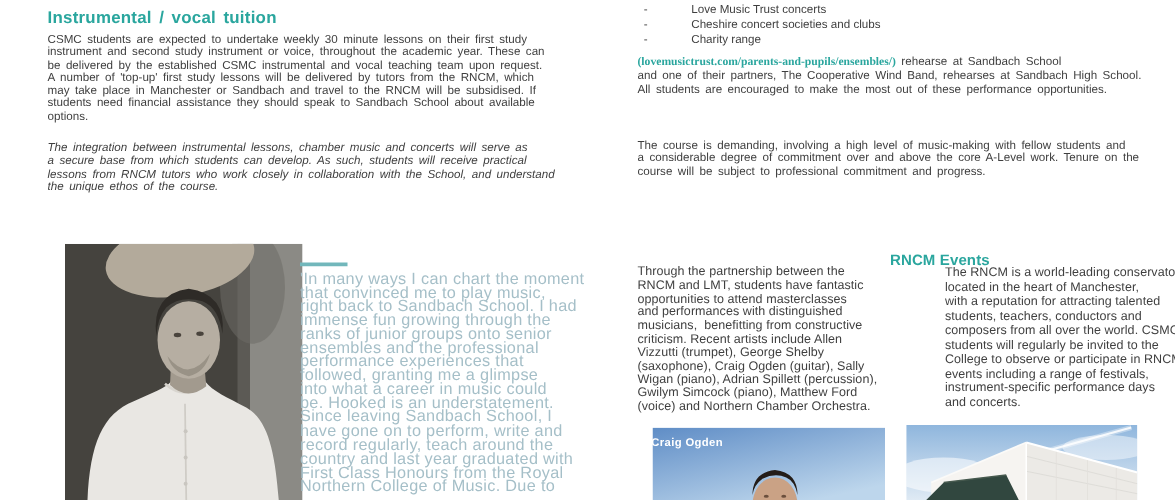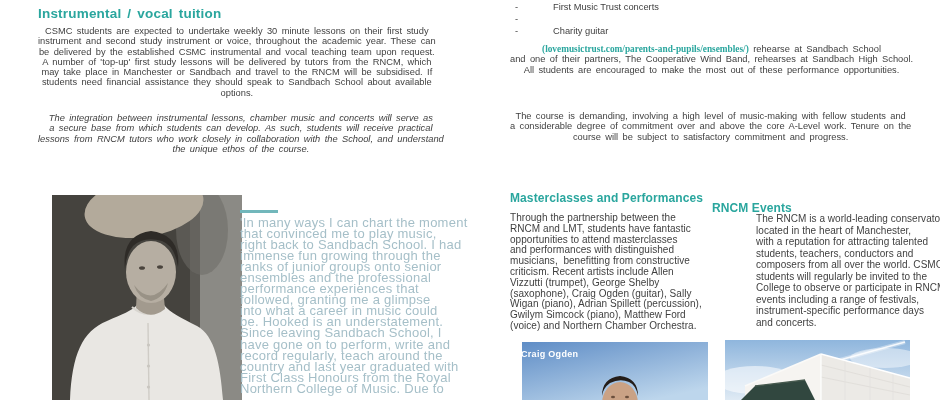--- a/index.html
+++ b/index.html
@@ -4,21 +4,21 @@
 <style>
   html,body{margin:0;padding:0;background:#ffffff;}
   #page{position:relative;width:940px;height:400px;background:#ffffff;overflow:hidden;
         font-family:"Liberation Sans",sans-serif;color:#3f3f3f;}
   .abs{position:absolute;}
   .pre{white-space:pre;}
   h2{margin:0;font-weight:bold;}
   .teal{color:#2aa69e;}
   .heading-lg{font-size:13.5px;letter-spacing:.2px;word-spacing:2px;}
   .heading-md{font-size:12px;letter-spacing:.1px;}
-  .body-sm{font-size:9.3px;line-height:10.3px;word-spacing:1.8px;text-align:center;}
+  .body-sm{font-size:9.3px;line-height:10.3px;word-spacing:1.8px;}
   .body-xs{font-size:10px;line-height:10.8px;letter-spacing:.05px;}
   .rncm-body{line-height:11.5px;}
   .quote-text{font-size:13px;line-height:11.05px;letter-spacing:.25px;color:#a5bfc8;}
   .bullet-row{display:flex;font-size:9.3px;line-height:12.2px;}
   .bullet-marker{width:38px;flex:0 0 38px;}
   .link{color:#2aa69e;font-weight:bold;font-family:Liberation Serif, serif;}
   .rule{background:#72b7bb;}
   .photo{overflow:hidden;padding-left:12px;}
   .photo svg{display:block;}
   .photo-label{position:absolute;left:11px;top:7px;color:#ffffff;font-weight:bold;
@@ -81,40 +81,40 @@
 Since leaving Sandbach School, I
 have gone on to perform, write and
 record regularly, teach around the
 country and last year graduated with
 First Class Honours from the Royal
 Northern College of Music. Due to</div>
 
   <div class="abs" style="left:515px;top:1px;width:400px;">
     <div class="bullet-row">
       <span class="bullet-marker">-</span>
-      <span>First Music Trust concerts</span>
+      <span>Love Music Trust concerts</span>
     </div>
     <div class="bullet-row">
       <span class="bullet-marker">-</span>
+      <span>Cheshire concert societies and clubs</span>
     </div>
     <div class="bullet-row">
       <span class="bullet-marker">-</span>
-      <span>Charity guitar</span>
+      <span>Charity range</span>
     </div>
   </div>
 
   <div class="abs pre body-sm" style="left:510px;top:44px;"><span class="link">(lovemusictrust.com/parents-and-pupils/ensembles/)</span><span> rehearse at Sandbach School
 and one of their partners, The Cooperative Wind Band, rehearses at Sandbach High School.
 All students are encouraged to make the most out of these performance opportunities.</span></div>
 
   <div class="abs pre body-sm" style="left:510px;top:111px;">The course is demanding, involving a high level of music-making with fellow students and
 a considerable degree of commitment over and above the core A-Level work. Tenure on the
-course will be subject to satisfactory commitment and progress.</div>
+course will be subject to professional commitment and progress.</div>
 
-  <h2 class="abs teal heading-md" style="left:510px;top:191px;">Masterclasses and Performances</h2>
 
   <div class="abs pre body-xs" style="left:510px;top:213px;">Through the partnership between the
 RNCM and LMT, students have fantastic
 opportunities to attend masterclasses
 and performances with distinguished
 musicians,  benefitting from constructive
 criticism. Recent artists include Allen
 Vizzutti (trumpet), George Shelby
 (saxophone), Craig Ogden (guitar), Sally
 Wigan (piano), Adrian Spillett (percussion),

